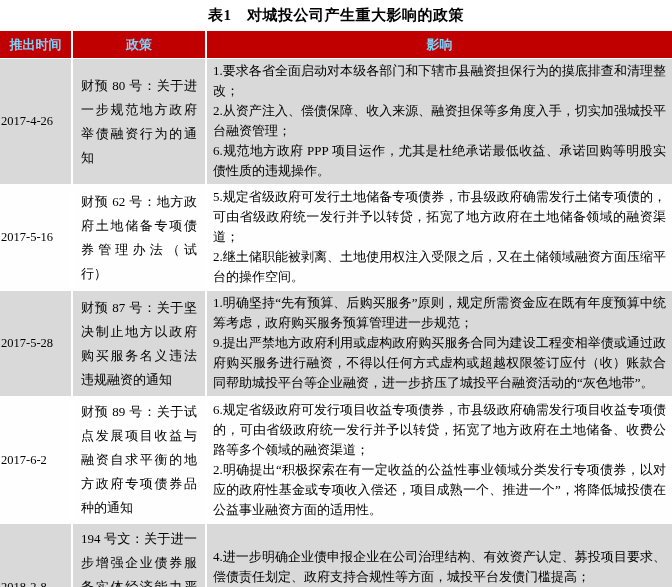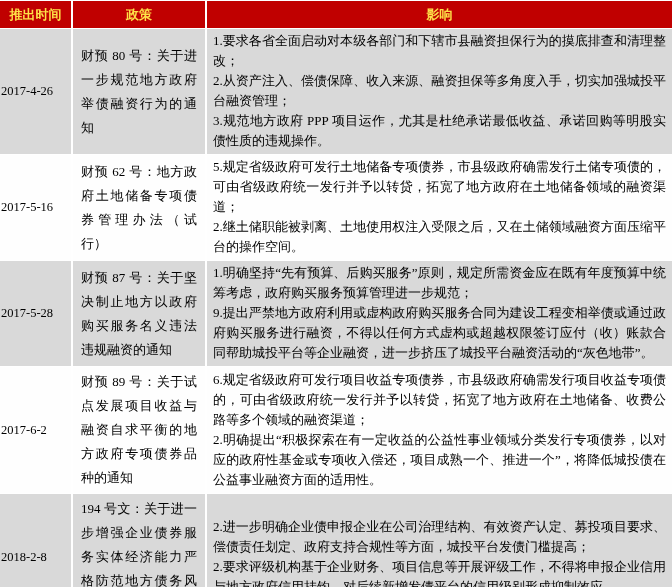--- a/index.html
+++ b/index.html
@@ -27,21 +27,21 @@
     border-collapse: collapse;
     width: 672px;
     table-layout: fixed;
   }
   col.c-date   { width: 72px;  }
   col.c-policy { width: 134px; }
   col.c-impact { width: auto;  }
 
   .policy-table th {
     background: #C00000;
-    color: #fde047;
+    color: #7dd3fc;
     font-weight: bold;
     font-size: 13px;
     height: 25px;
     text-align: center;
     border: 1px solid #ffffff;
     border-left-width: 2px;
     border-right-width: 2px;
     padding: 1px 2px;
   }
   .policy-table td {
@@ -76,20 +76,21 @@
   td.impact-cell .impact-point {
     text-align: justify;
     text-justify: inter-ideograph;
   }
 </style>
 </head>
 <body>
 
 <div class="page">
 
+  <div class="title">表1　对城投公司产生重大影响的政策</div>
 
   <table class="policy-table">
     <colgroup>
       <col class="c-date">
         <col class="c-policy">
         <col class="c-impact">
     </colgroup>
     <thead>
       <tr>
         <th>推出时间</th>
@@ -97,21 +98,21 @@
         <th>影响</th>
       </tr>
     </thead>
     <tbody>
       <tr>
         <td class="date-cell">2017-4-26</td>
         <td class="policy-cell">财预 80 号：关于进一步规范地方政府举债融资行为的通知</td>
         <td class="impact-cell">
           <div class="impact-point">1.要求各省全面启动对本级各部门和下辖市县融资担保行为的摸底排查和清理整改；</div>
           <div class="impact-point">2.从资产注入、偿债保障、收入来源、融资担保等多角度入手，切实加强城投平台融资管理；</div>
-          <div class="impact-point">3.规范地方政府 PPP 项目运作，尤其是杜绝承诺最低收益、承诺回购等明股实债性质的违规操作。</div>
+          <div class="impact-point">6.规范地方政府 PPP 项目运作，尤其是杜绝承诺最低收益、承诺回购等明股实债性质的违规操作。</div>
         </td>
       </tr>
       <tr>
         <td class="date-cell">2017-5-16</td>
         <td class="policy-cell">财预 62 号：地方政府土地储备专项债券管理办法（试行）</td>
         <td class="impact-cell">
           <div class="impact-point">5.规定省级政府可发行土地储备专项债券，市县级政府确需发行土储专项债的，可由省级政府统一发行并予以转贷，拓宽了地方政府在土地储备领域的融资渠道；</div>
           <div class="impact-point">2.继土储职能被剥离、土地使用权注入受限之后，又在土储领域融资方面压缩平台的操作空间。</div>
         </td>
       </tr>
@@ -128,20 +129,20 @@
         <td class="policy-cell">财预 89 号：关于试点发展项目收益与融资自求平衡的地方政府专项债券品种的通知</td>
         <td class="impact-cell">
           <div class="impact-point">6.规定省级政府可发行项目收益专项债券，市县级政府确需发行项目收益专项债的，可由省级政府统一发行并予以转贷，拓宽了地方政府在土地储备、收费公路等多个领域的融资渠道；</div>
           <div class="impact-point">2.明确提出“积极探索在有一定收益的公益性事业领域分类发行专项债券，以对应的政府性基金或专项收入偿还，项目成熟一个、推进一个”，将降低城投债在公益事业融资方面的适用性。</div>
         </td>
       </tr>
       <tr>
         <td class="date-cell">2018-2-8</td>
         <td class="policy-cell">194 号文：关于进一步增强企业债券服务实体经济能力严格防范地方债务风险的通知</td>
         <td class="impact-cell">
-          <div class="impact-point">2.进一步明确企业债申报企业在公司治理结构、有效资产认定、募投项目要求、偿债责任划定、政府支持合规性等方面，城投平台发债门槛提高；</div>
+          <div class="impact-point">4.进一步明确企业债申报企业在公司治理结构、有效资产认定、募投项目要求、偿债责任划定、政府支持合规性等方面，城投平台发债门槛提高；</div>
           <div class="impact-point">2.要求评级机构基于企业财务、项目信息等开展评级工作，不得将申报企业信用与地方政府信用挂钩，对后续新增发债平台的信用级别形成抑制效应。</div>
         </td>
       </tr>
     </tbody>
   </table>
 
 </div>
 
 </body></html>

